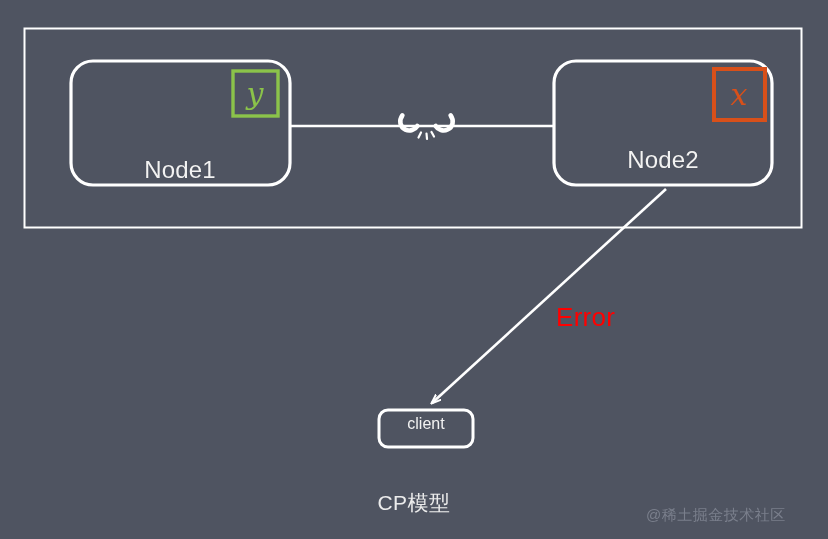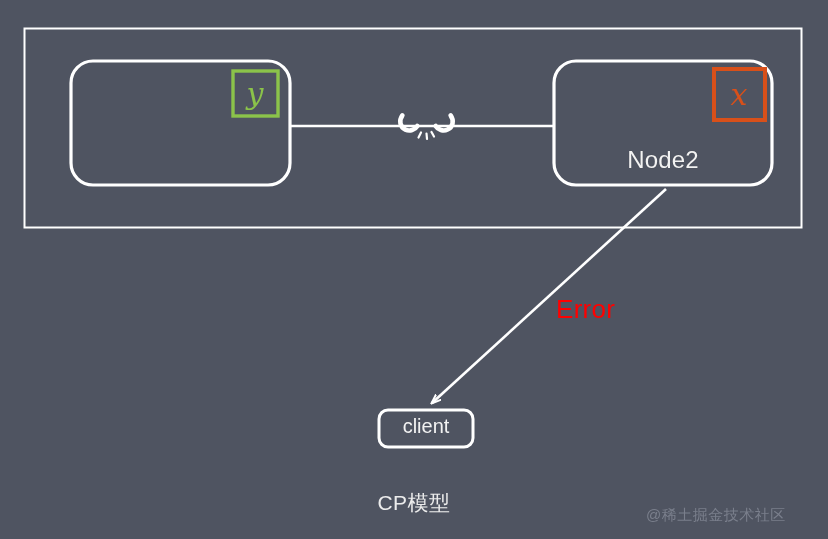--- a/index.html
+++ b/index.html
@@ -37,36 +37,36 @@
     font-size: 24px;
     letter-spacing: 0.2px;
     text-shadow: 0 0 1px rgba(0,0,0,0.25);
   }
   #node1-label { left: 70px;  top: 158px; width: 220px; text-align: center; }
   #node2-label { left: 553px; top: 148px; width: 220px; text-align: center; }
 
   #client-label {
     left: 378px; top: 416px; width: 96px;
     text-align: center;
-    font-size: 20px;
+    font-size: 16px;
   }
 
   .var-letter {
     position: absolute;
     font-family: "DejaVu Serif", "Liberation Serif", serif;
     font-style: italic;
     font-size: 30px;
     line-height: 1;
     text-align: center;
   }
   #var-y { left: 232px; top: 79px; width: 46px; color: #8bc34a; }
   #var-x { left: 713px; top: 80px; width: 52px; color: #d8501a; }
 
   #error-label {
-    left: 556px; top: 296px;
+    left: 556px; top: 304px;
     font-size: 26px;
     color: #ff0000;
     letter-spacing: 0.3px;
   }
 
   #caption {
     left: 0; top: 492px;
     width: 828px;
     text-align: center;
     font-size: 21px;
@@ -114,20 +114,21 @@
       <path d="M421,132.5 L418.5,137.5" stroke-width="2.2"></path>
       <path d="M426.5,133.5 L427,139" stroke-width="2.2"></path>
       <path d="M431.5,132 L434,136.5" stroke-width="2.2"></path>
     </g>
 
     <rect x="379" y="410" width="94" height="37" rx="9" ry="9" fill="none" stroke="#ffffff" stroke-width="3"></rect>
 
     <line x1="666" y1="189" x2="432" y2="403" stroke="#ffffff" stroke-width="2.6" marker-end="url(#arrowhead)"></line>
   </svg>
 
+  <div class="lbl node-label" id="node1-label">Node1</div>
 
   <div class="lbl node-label" id="node2-label">Node2</div>
 
   <div class="var-letter" id="var-y">y</div>
 
   <div class="var-letter" id="var-x">x</div>
 
   <div class="lbl" id="client-label">client</div>
 
   <div class="lbl" id="error-label">Error</div>

